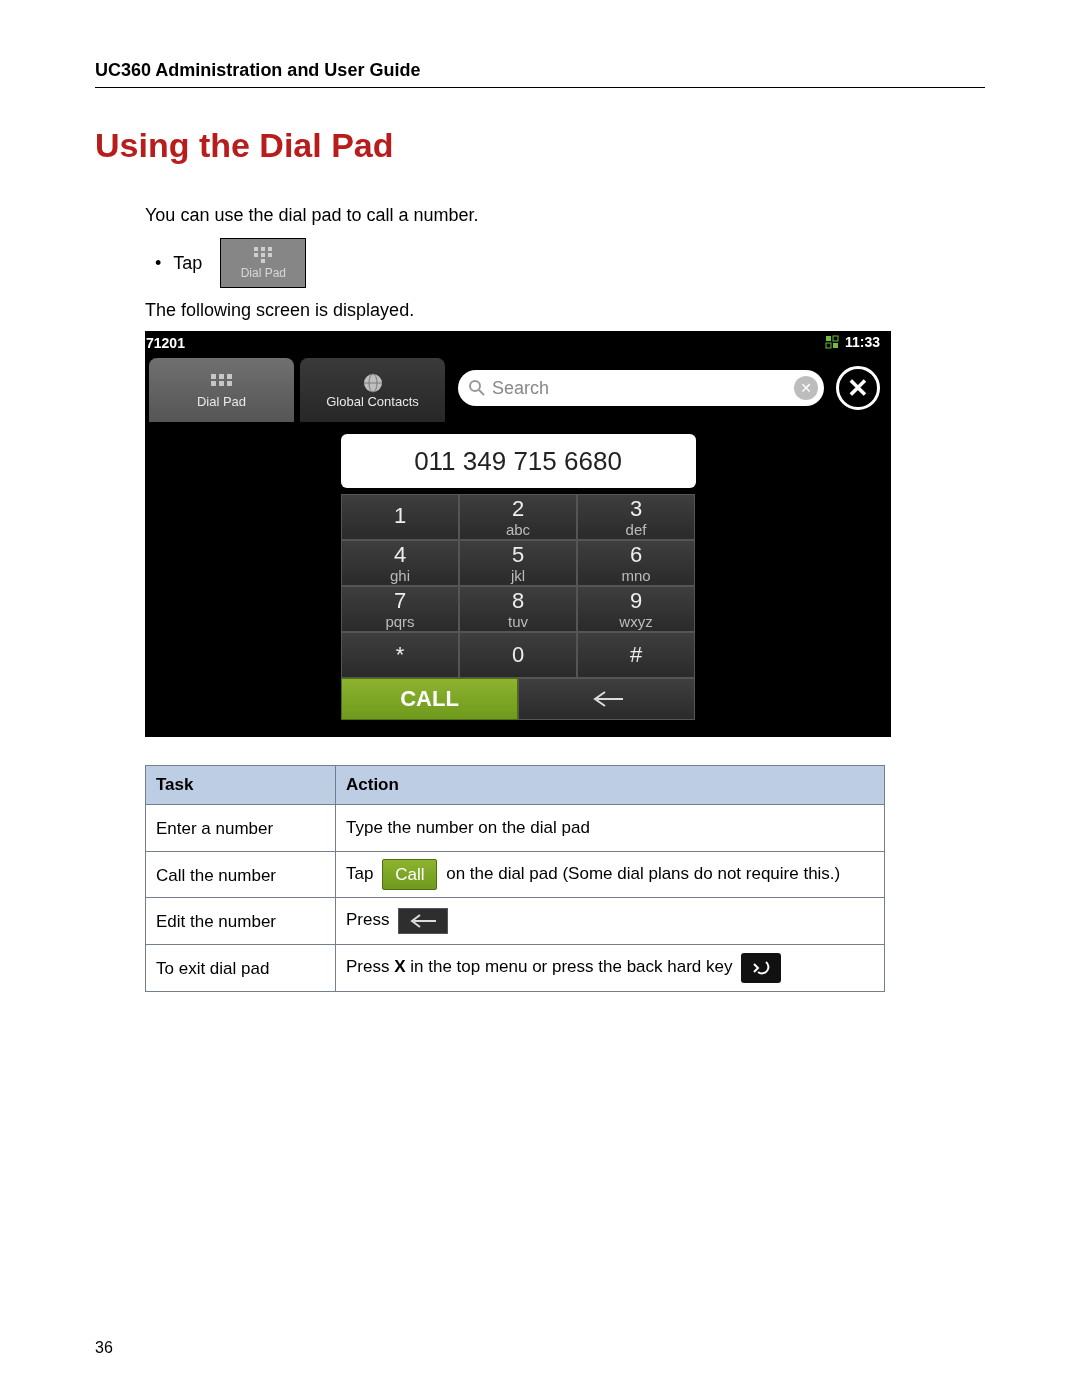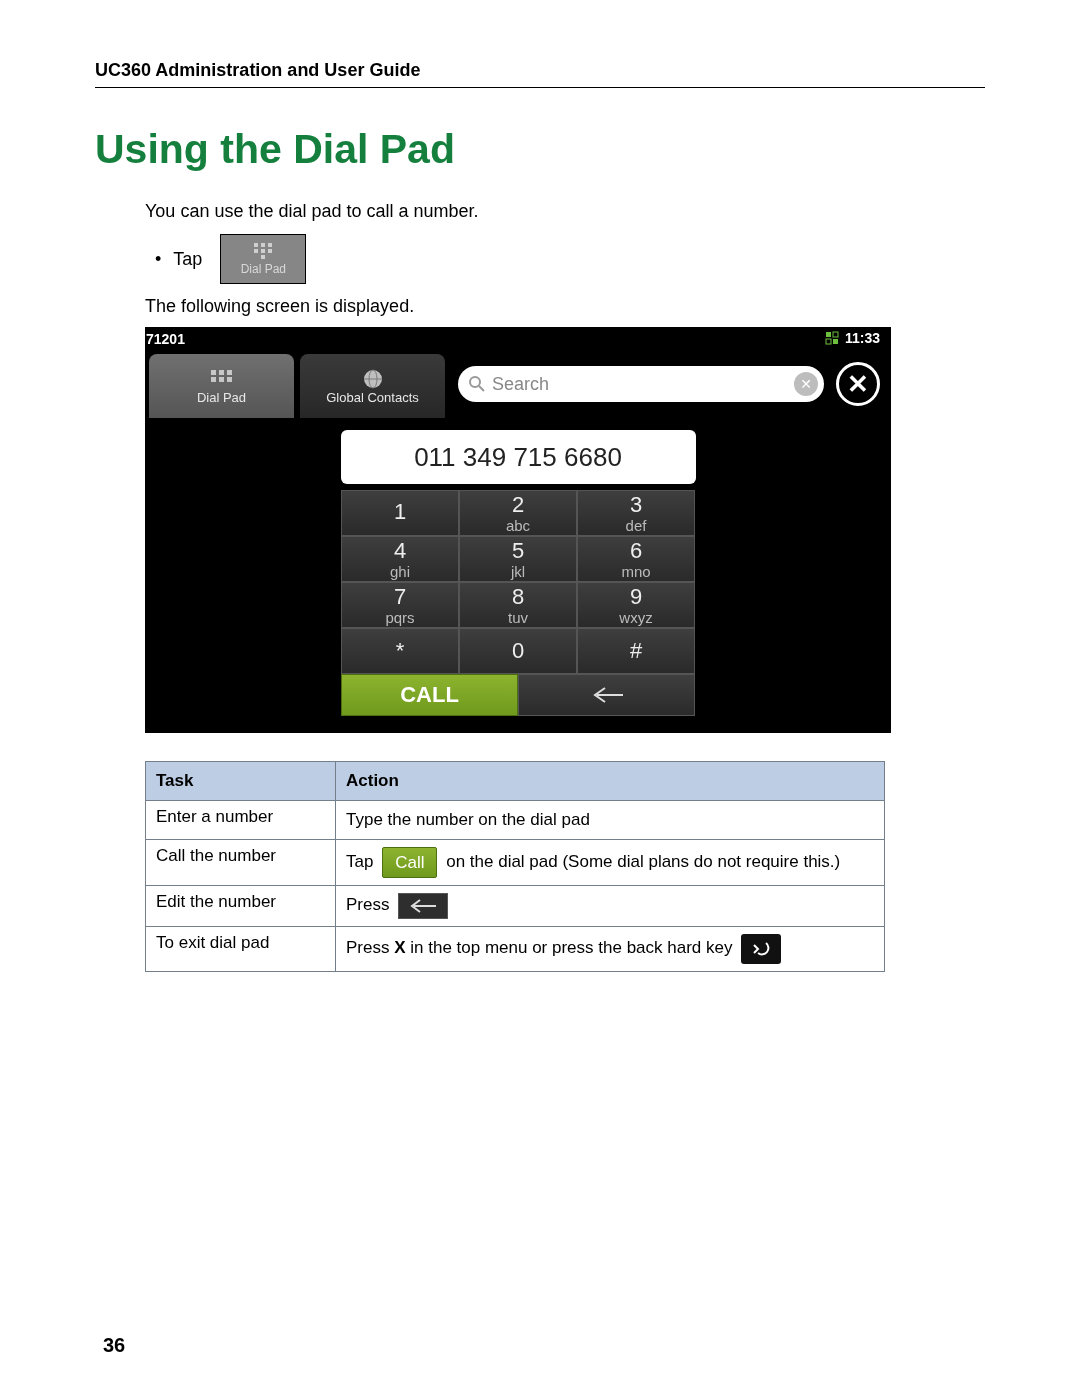--- a/index.html
+++ b/index.html
@@ -13,24 +13,24 @@
     color: #000;
   }
   .running-head {
     font-weight: bold;
     font-size: 18px;
     padding-bottom: 6px;
     border-bottom: 1px solid #000;
     margin-bottom: 38px;
   }
   h1.section-title {
-    color: #15803d;
-    font-size: 41px;
+    color: #b91c1c;
+    font-size: 34px;
     font-weight: bold;
-    margin-bottom: 28px;
+    margin-bottom: 40px;
   }
   .intro { font-size: 18px; margin: 0 0 12px 50px; }
   .bullet-row {
     margin: 0 0 10px 60px;
     display: flex;
     align-items: center;
     font-size: 18px;
   }
   .bullet-row .dot { margin-right: 12px; }
   .dialpad-chip {
@@ -175,42 +175,42 @@
   table.tasks th, table.tasks td {
     border:1px solid #747f8c;
     padding: 7px 10px;
     text-align:left;
     vertical-align: middle;
   }
   table.tasks th {
     background:#bdcde3;
     font-weight:bold;
   }
-  table.tasks td:first-child { width: 190px; vertical-align: top; padding-top:4px; padding-bottom:10px; }
+  table.tasks td:first-child { width: 190px; vertical-align: top; padding-top:12px; padding-bottom:10px; }
   .inline-call {
     display:inline-flex; align-items:center; justify-content:center;
     background: linear-gradient(#8db32f,#6f9a1d);
     color:#fff; font-size:17px; padding:3px 12px;
     border:1px solid #4d6f10; border-radius:2px;
     vertical-align:middle; margin:0 4px;
   }
   .inline-back {
     display:inline-flex; align-items:center; justify-content:center;
     background:#2e2e2e; width:50px; height:26px;
     border:1px solid #555; vertical-align:middle; margin-left:4px;
   }
   .inline-hardkey {
     display:inline-flex; align-items:center; justify-content:center;
     background:#111; width:40px; height:30px; border-radius:3px;
     vertical-align:middle; margin-left:4px;
   }
   .pagenum {
     position:absolute;
     bottom: 40px; left: 95px;
-    font-weight:bold; font-size:20px;margin-left:8px;
+    font-weight:normal; font-size:16px;
   }
 </style>
 </head>
 <body>
 
 <div class="running-head">UC360 Administration and User Guide</div>
 
 <h1 class="section-title">Using the Dial Pad</h1>
 
 <p class="intro">You can use the dial pad to call a number.</p>

